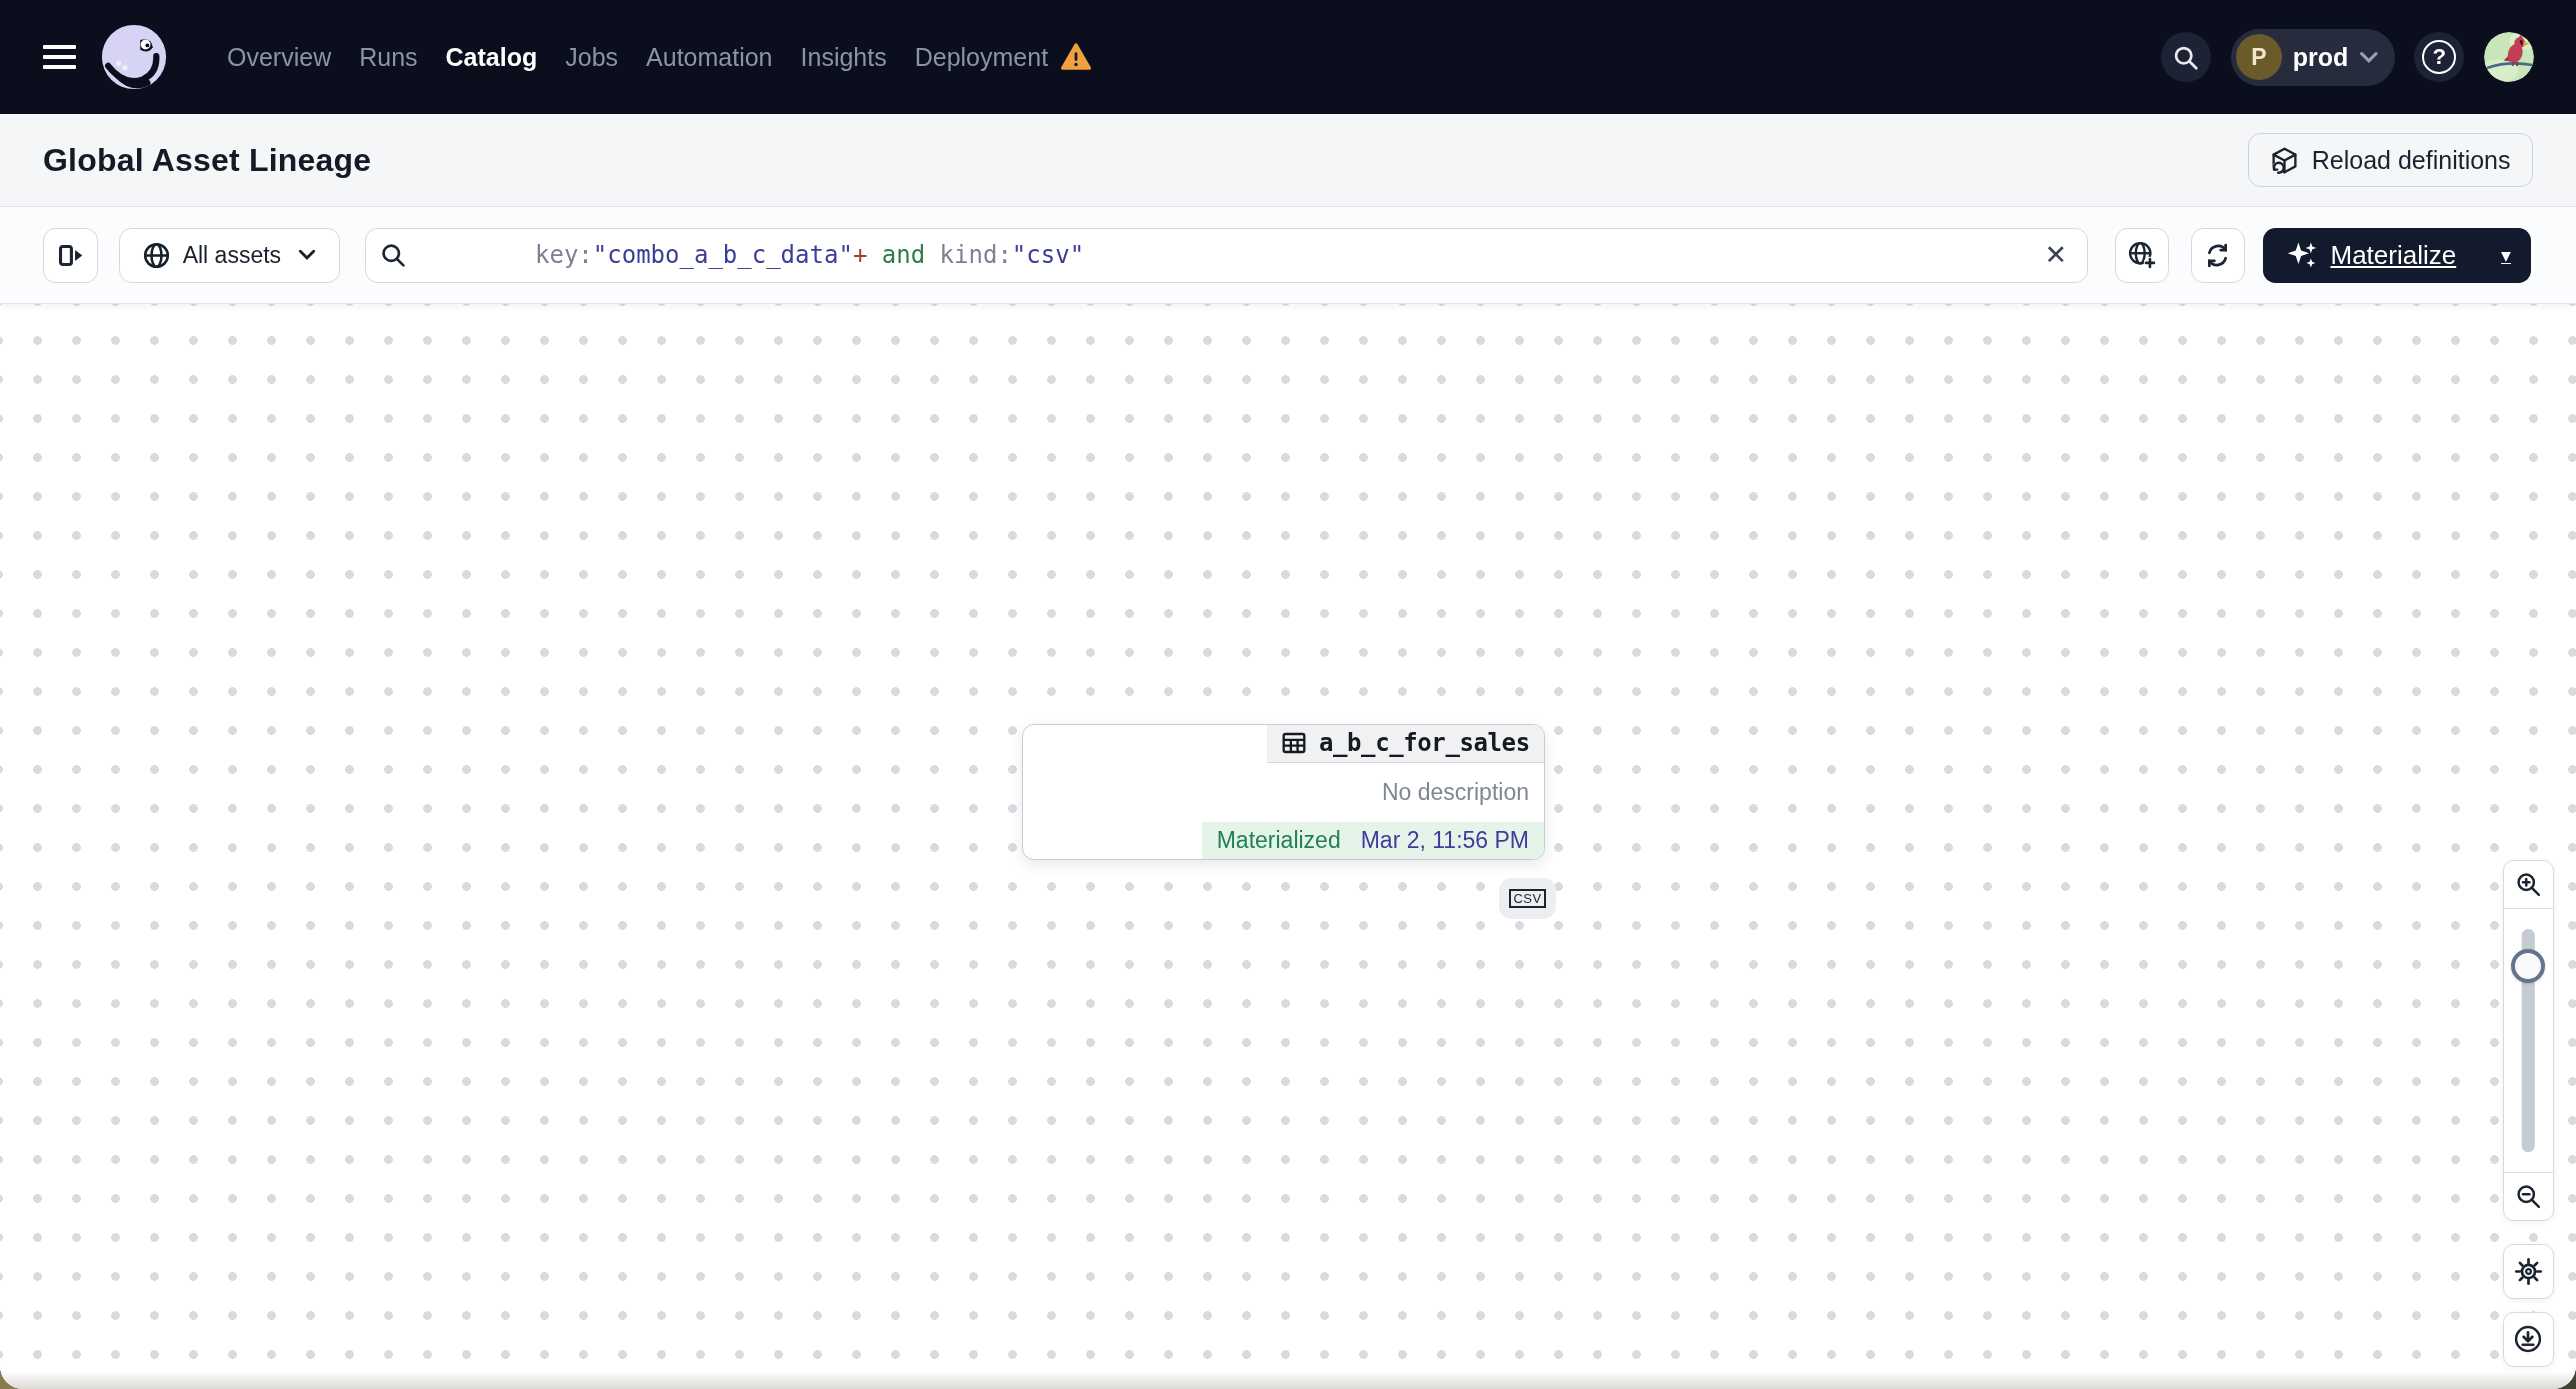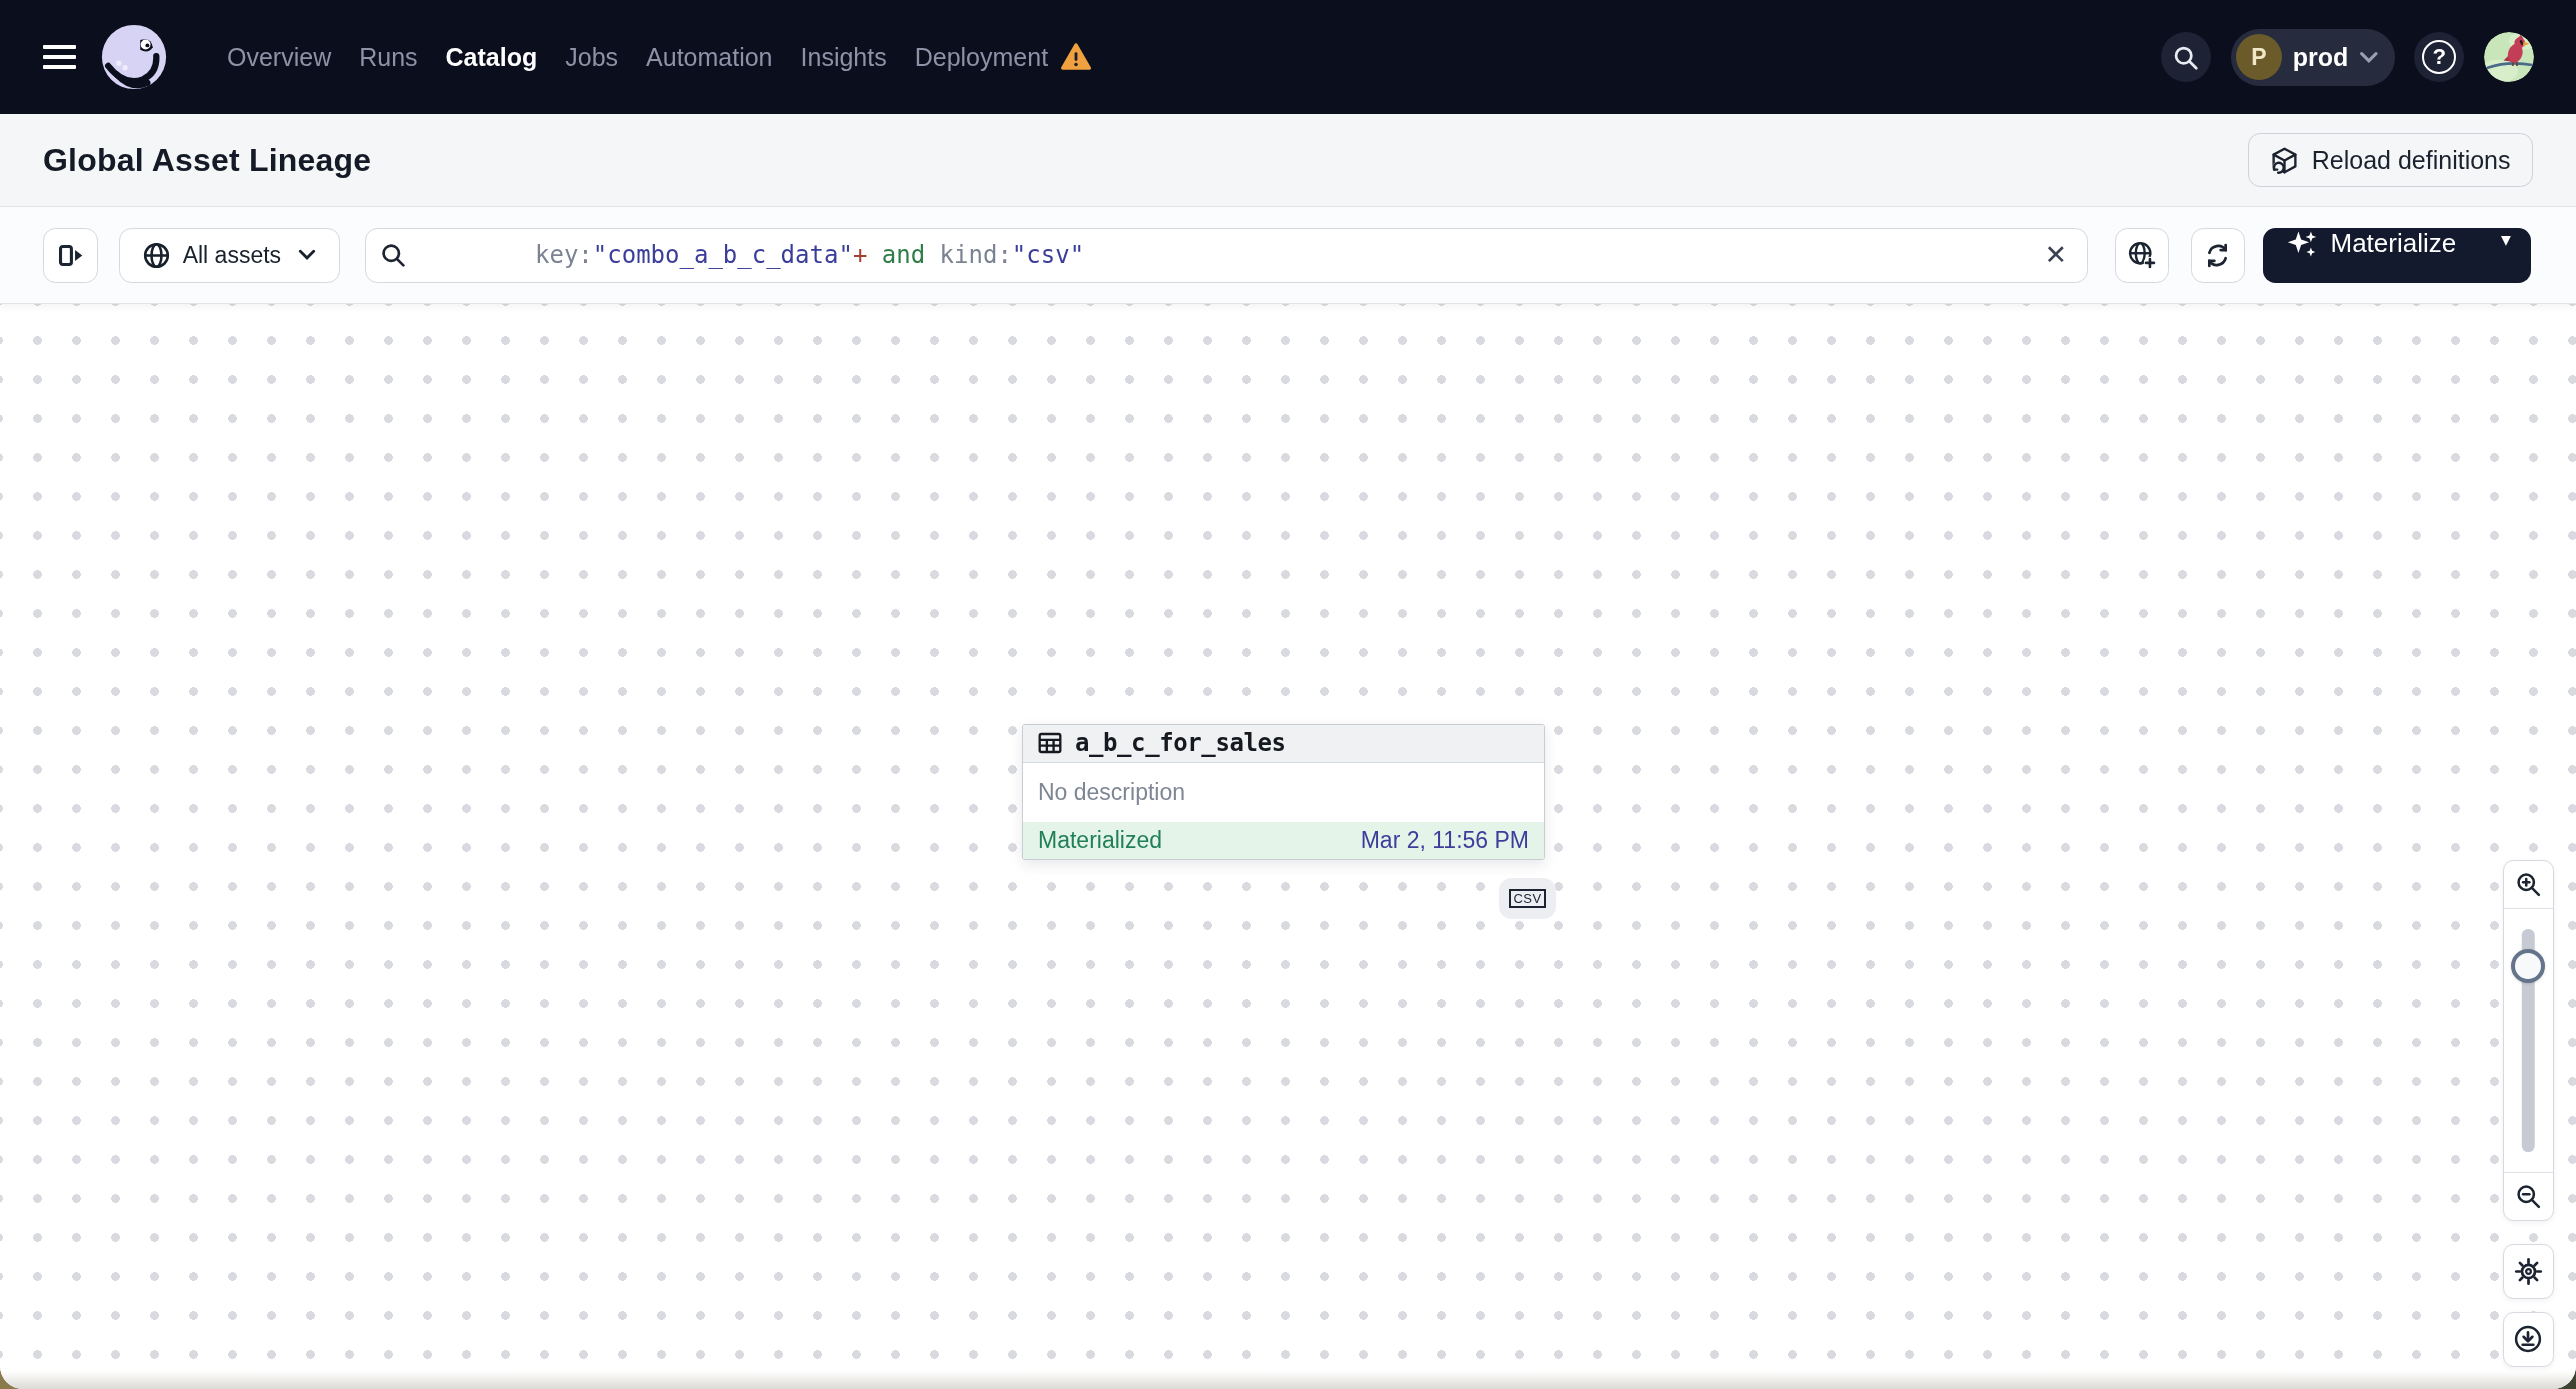--- a/index.html
+++ b/index.html
@@ -76,39 +76,39 @@
   .query {
     margin-left:12.5px; font-family:"DejaVu Sans Mono","Liberation Mono",monospace;
     font-size:24px; white-space:pre; flex:1; overflow:hidden;
   }
   .clear-x { font-size:27px; color:#3A4150; cursor:pointer; line-height:1; padding:3.6px; }
   .icon-sq { width:54px; } 
   .globe-add-btn { margin-left:27px; }
   .refresh-btn { margin-left:22.3px; }
   .mat-btn {
     margin-left:18px; height:55px; border-radius:12.5px; background:#141A2D; color:#fff;
-    display:flex; align-items:flex-start; overflow:hidden; cursor:pointer;
+    display:flex; align-items:center; overflow:hidden; cursor:pointer;text-decoration:underline;
   }
   .mat-main { display:flex; align-items:center; gap:12.5px; padding:0 23px; font-size:26px; font-weight:500; }
   .mat-divider { width:1.8px; background:rgba(255,255,255,0.22); }
   .mat-caret { width:50px; display:flex; align-items:center; justify-content:center; font-size:19.7px; color:#fff; }
 
   
   .graph {
     position:relative; height:1085px; background-color:#fff;
     background-image:radial-gradient(circle, #D8DAE0 4.2px, transparent 4.5px);
     background-size:39px 39px; background-position:18px 17px;
   }
 
   
   .asset-card {
     position:absolute; left:1022px; top:420px; width:523px; height:136px;
-    background:#fff; border:1.8px solid #C8CCD4; border-radius:3px;
+    background:#fff; border:1.8px solid #C8CCD4; border-radius:12px;
     box-shadow:0 4.5px 12.5px rgba(30,40,60,0.10); cursor:pointer;
-    display:flex; flex-direction:column; overflow:hidden;
+    display:flex; flex-direction:column; overflow:hidden;align-items:flex-end;
   }
   .asset-head {
     height:45px; background:#F0F1F3; border-bottom:1.8px solid #D5D8DD;
     display:flex; align-items:center; gap:11.6px; padding:0 14.3px;
   }
   .asset-name {
     font-family:"DejaVu Sans Mono","Liberation Mono",monospace;
     font-size:24px; font-weight:700; color:#16191F; letter-spacing:-0.4px;
   }
   .asset-desc { flex:1; display:flex; align-items:center; padding:16px 15px; font-size:23px; color:#7E8694; }

